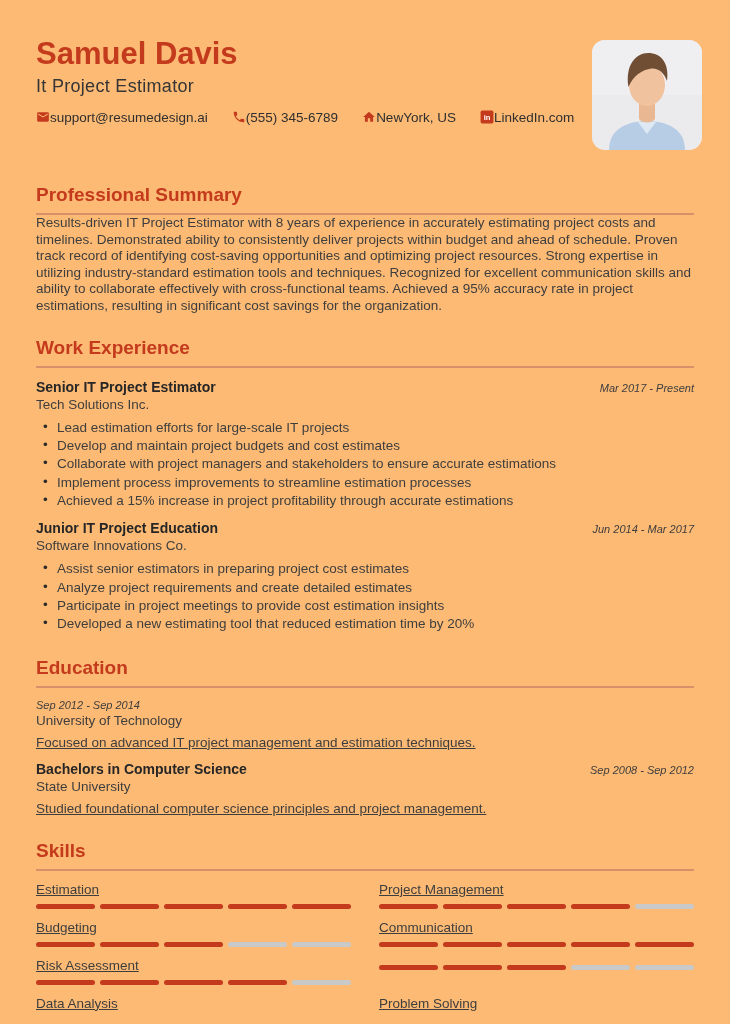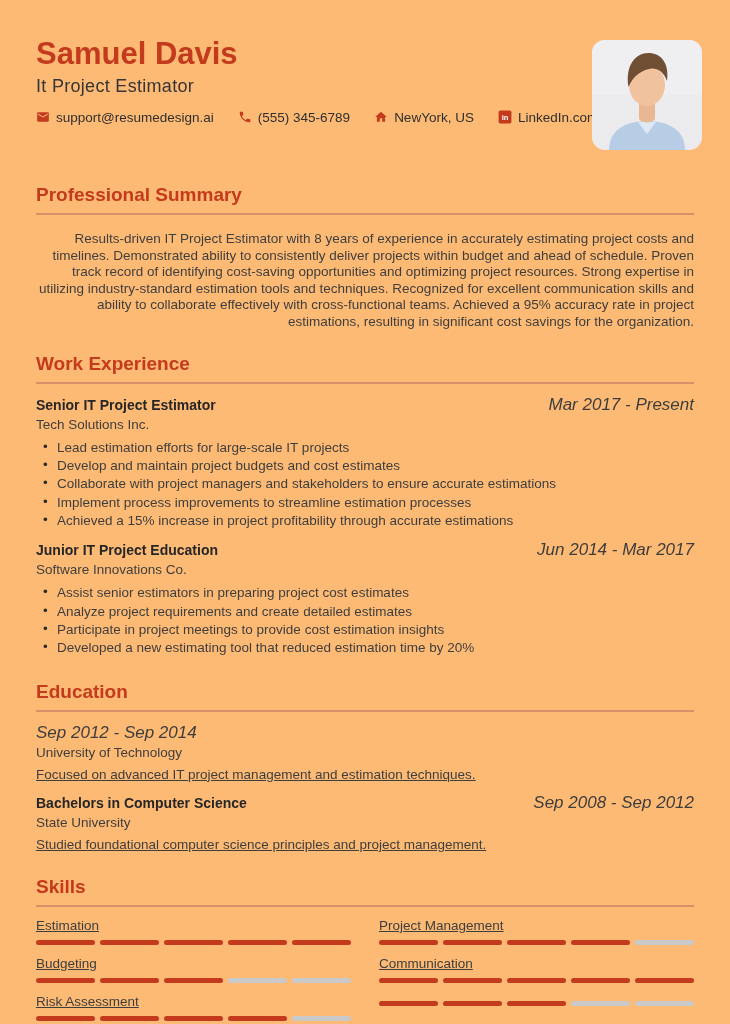--- a/index.html
+++ b/index.html
@@ -11,33 +11,33 @@
     background:#fdba74;
     padding:28px 36px 12px 36px;
     font-family:"Liberation Sans",sans-serif;
     color:var(--text,#3e3e3e);
   }
   
   .header{position:relative;min-height:112px;}
   .name{margin:10px 0 5px 0;font-size:31px;line-height:1.05;font-weight:bold;color:var(--accent,#c43a1c);}
   .cand-title{margin:0 0 13px 0;font-size:18px;letter-spacing:.3px;color:#353535;}
   .contacts{display:flex;align-items:center;gap:24px;font-size:13.5px;color:#2f2f2f;}
-  .contact{display:flex;align-items:center;gap:6px;cursor:pointer;}
+  .contact{display:flex;align-items:center;cursor:pointer;}
   .contact svg{width:14px;height:14px;fill:var(--accent,#c43a1c);flex:none;}
   .photo{position:absolute;top:2px;right:-8px;width:110px;height:110px;}
   
   section h2{margin:0;font-size:19px;font-weight:bold;color:var(--accent,#c43a1c);}
   .rule{height:2px;background:var(--rule,#c98266);opacity:.75;margin-top:7px;}
   .section-summary{margin-top:34px;}
-  .section-summary p{margin:16px 0 0 0;font-size:13.5px;line-height:1.23;text-align:right;}
+  .section-summary p{margin:0 0 0 0;font-size:13.5px;line-height:1.23;}
   .section-exp{margin-top:22px;}
   .job{margin-top:11px;}
   .row-head{display:flex;justify-content:space-between;align-items:baseline;}
   .entry-title{font-size:14px;font-weight:bold;color:#262626;}
-  .dates{font-size:17px;font-style:italic;color:var(--date-text,#3d3d3d);}
+  .dates{font-size:11px;font-style:italic;color:var(--date-text,#3d3d3d);}
   .company{margin-top:2px;font-size:13.5px;}
   ul.bullets{margin:8px 0 0 0;padding:0;list-style:none;}
   ul.bullets li{position:relative;padding-left:21px;margin-bottom:2px;font-size:13.5px;line-height:1.21;}
   ul.bullets li::before{content:"•";position:absolute;left:7px;top:-1px;color:#2b2b2b;}
   .section-edu{margin-top:24px;}
   .edu{margin-top:11px;}
   .edu-desc{margin-top:7px;font-size:13.5px;text-decoration:underline;}
   .section-skills{margin-top:24px;}
   .skills-grid{display:grid;grid-template-columns:1fr 1fr;column-gap:28px;}
   .skill{margin-top:11px;}

